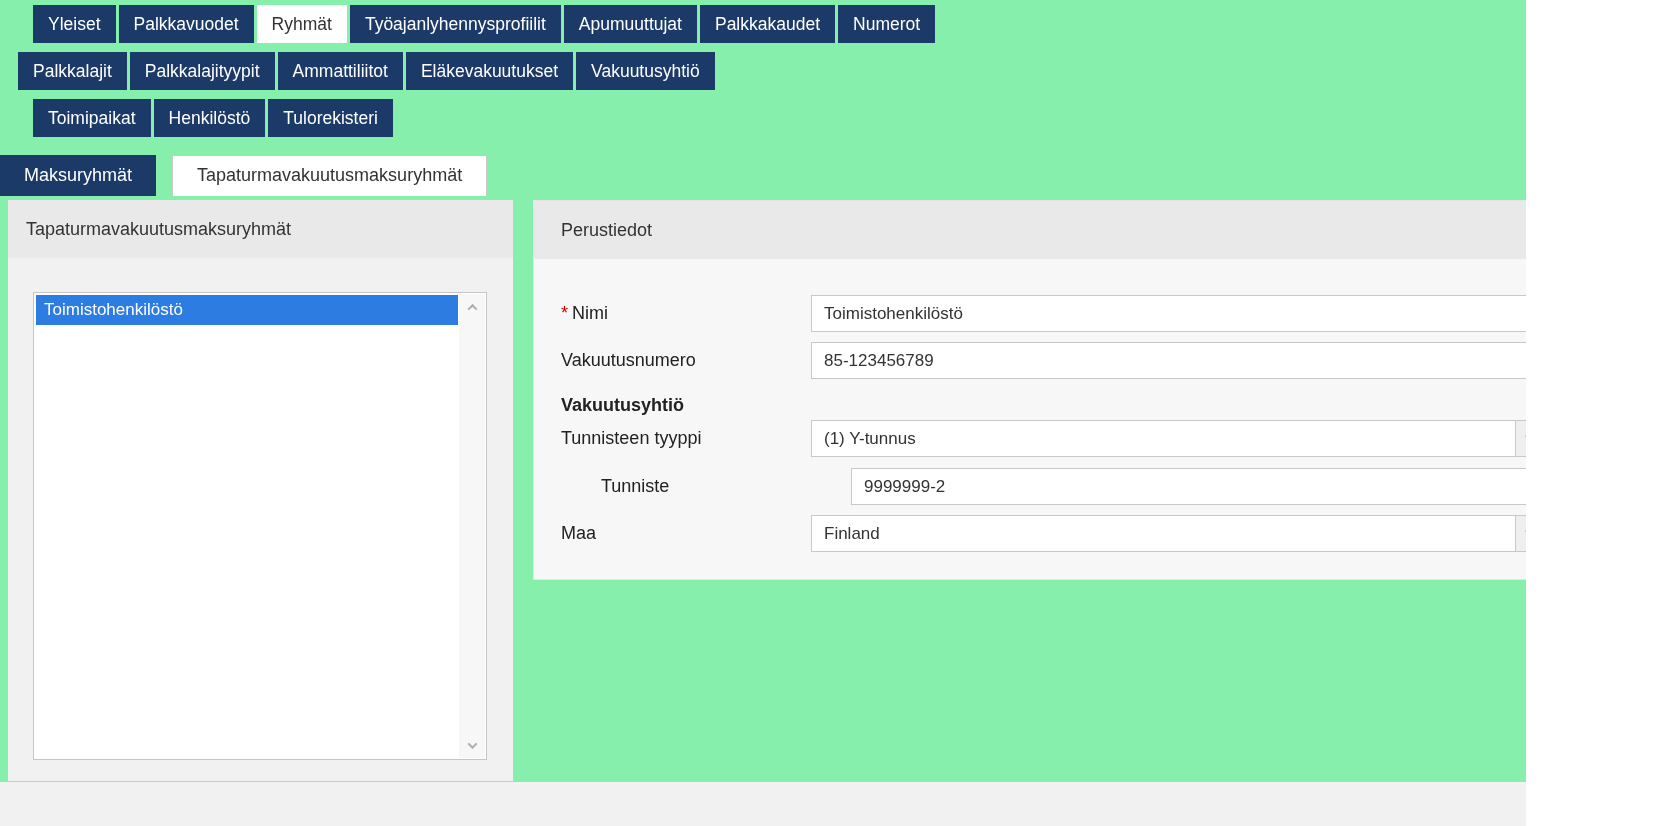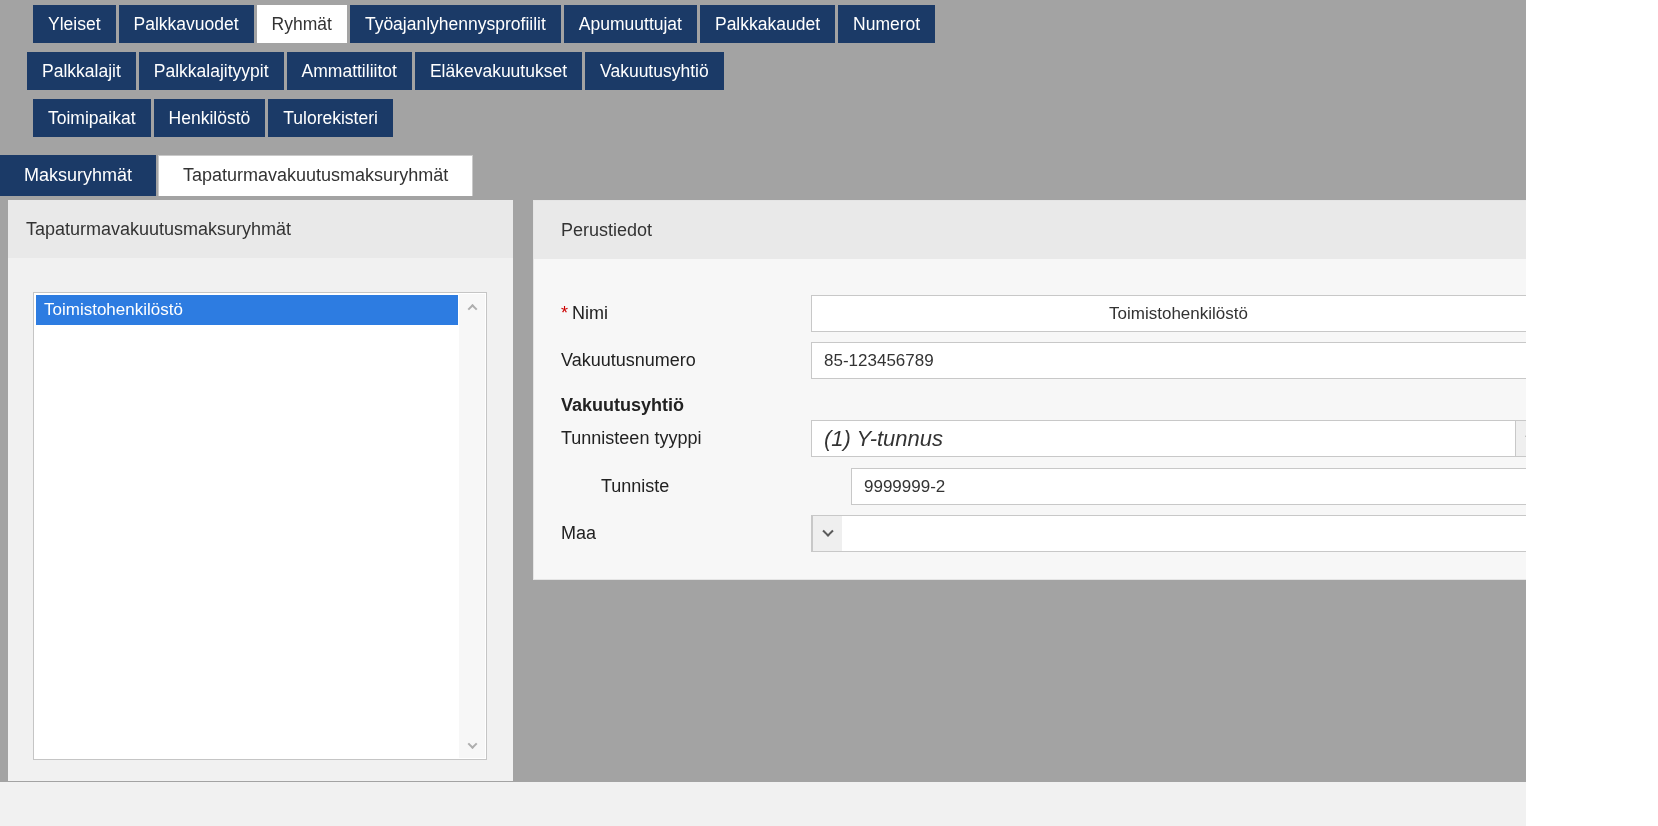--- a/index.html
+++ b/index.html
@@ -1,33 +1,33 @@
 <!DOCTYPE html>
 <html><head>
 <meta charset="utf-8">
 <style>
   * { margin:0; padding:0; box-sizing:border-box; }
   html,body { background:#ffffff; }
   body { font-family:"Liberation Sans", sans-serif; }
-  .page { position:relative; width:1526px; height:826px; background:#a3a3a3; overflow:hidden; }
+  .page { position:relative; width:1526px; height:826px; background:#86efac; overflow:hidden; }
 
   
   .tabrow { position:absolute; display:flex; gap:3px; }
   .tabrow.row1 { top:5px;  left:33px; }
-  .tabrow.row2 { top:52px; left:27px; }
+  .tabrow.row2 { top:52px; left:18px; }
   .tabrow.row3 { top:99px; left:33px;border-radius:6px; }
   .tab {
     height:38px; line-height:38px; padding:0 15px;
     background:#1b3a67; color:#ffffff; font-size:17.5px;
     white-space:nowrap; cursor:pointer;
   }
   .tab.active { background:#ffffff; color:#333333; }
 
   
-  .subtabs { position:absolute; top:155px; left:0; display:flex; gap:2px; }
+  .subtabs { position:absolute; top:155px; left:0; display:flex; gap:16px; }
   .subtab {
     height:41px; line-height:41px; padding:0 24px;
     background:#1b3a67; color:#ffffff; font-size:18px;
     white-space:nowrap; cursor:pointer;
   }
   .subtab.active {
     background:#ffffff; color:#333333;
     border:1px solid #c9c9c9; border-bottom:none; line-height:39px;
   }
 
@@ -84,32 +84,32 @@
     position:absolute; left:277px; width:735px; height:37px;
     background:#ffffff; border:1px solid #c8c8c8;
     font-family:"Liberation Sans", sans-serif; font-size:17px; color:#333333;
     padding:0 12px; outline:none;
   }
   .combo {
     position:absolute; left:277px; width:735px; height:37px;
     background:#ffffff; border:1px solid #c8c8c8;
     display:flex; align-items:center; cursor:pointer;
   }
-  .combo-value { flex:1; padding-left:12px; font-size:22px; color:#333333; white-space:nowrap; overflow:hidden;font-style:italic; }
+  .combo-value { flex:1; padding-left:12px; font-size:17px; color:#333333; white-space:nowrap; overflow:hidden; }
   .combo-btn {
     width:30px; align-self:stretch; background:#efefef; border-left:1px solid #c8c8c8;
     display:flex; align-items:center; justify-content:center;
   }
   .chev {
     display:inline-block; width:8px; height:8px;
     border-right:2px solid #5a5a5a; border-bottom:2px solid #5a5a5a;
     transform:rotate(45deg) translate(-2px,-2px);
   }
 
-  .row-nimi            { top:94px;text-align:center;  }
+  .row-nimi            { top:94px;  }
   .row-vakuutusnumero  { top:141px; }
   .row-vakuutusyhtio   { top:186px;text-align:center; }
   .row-tunnisteen      { top:219px; }
   .row-tunniste        { top:267px;margin-left:40px; }
   .row-maa             { top:314px; }
 
   .bottom-strip {
     position:absolute; left:0; top:782px; width:1658px; height:44px;
     background:#f1f1f1;
   }
@@ -182,20 +182,21 @@
       <span class="combo-btn">
         <i class="chev"></i>
       </span>
     </div>
 
     <div class="field-label row-tunniste">Tunniste</div>
     <input class="text-input row-tunniste" type="text" value="9999999-2" style="">
 
     <div class="field-label row-maa">Maa</div>
     <div class="combo row-maa">
+      <span class="combo-value">Finland</span>
       <span class="combo-btn">
         <i class="chev"></i>
       </span>
     </div>
   </section>
 
   <div class="bottom-strip"></div>
 
 </div>
 

